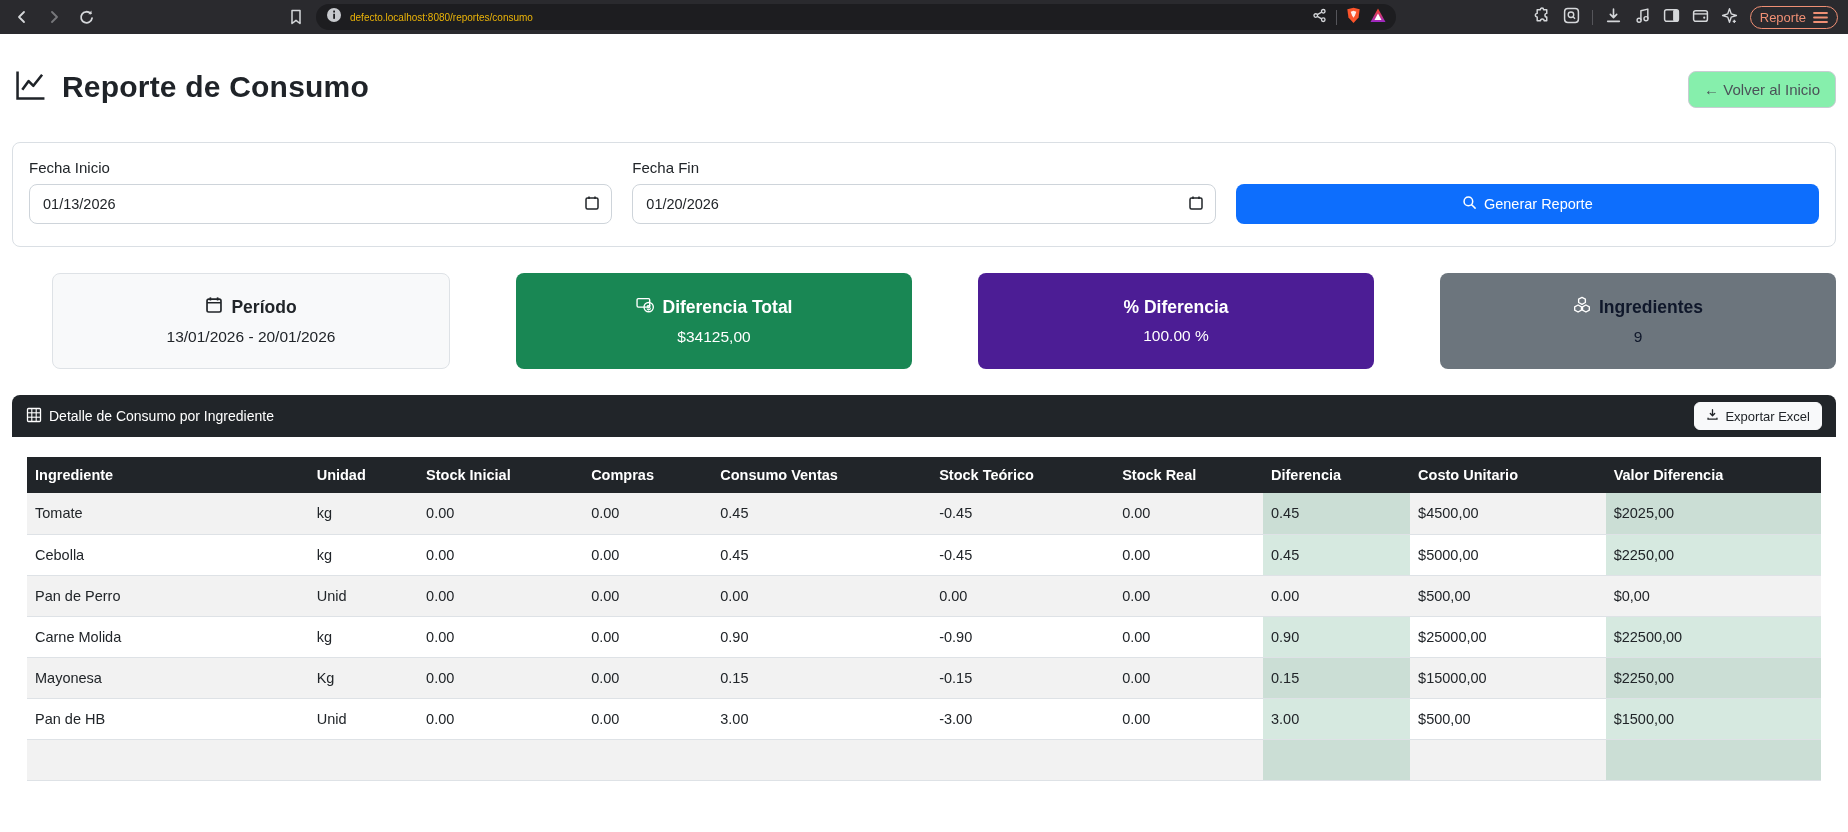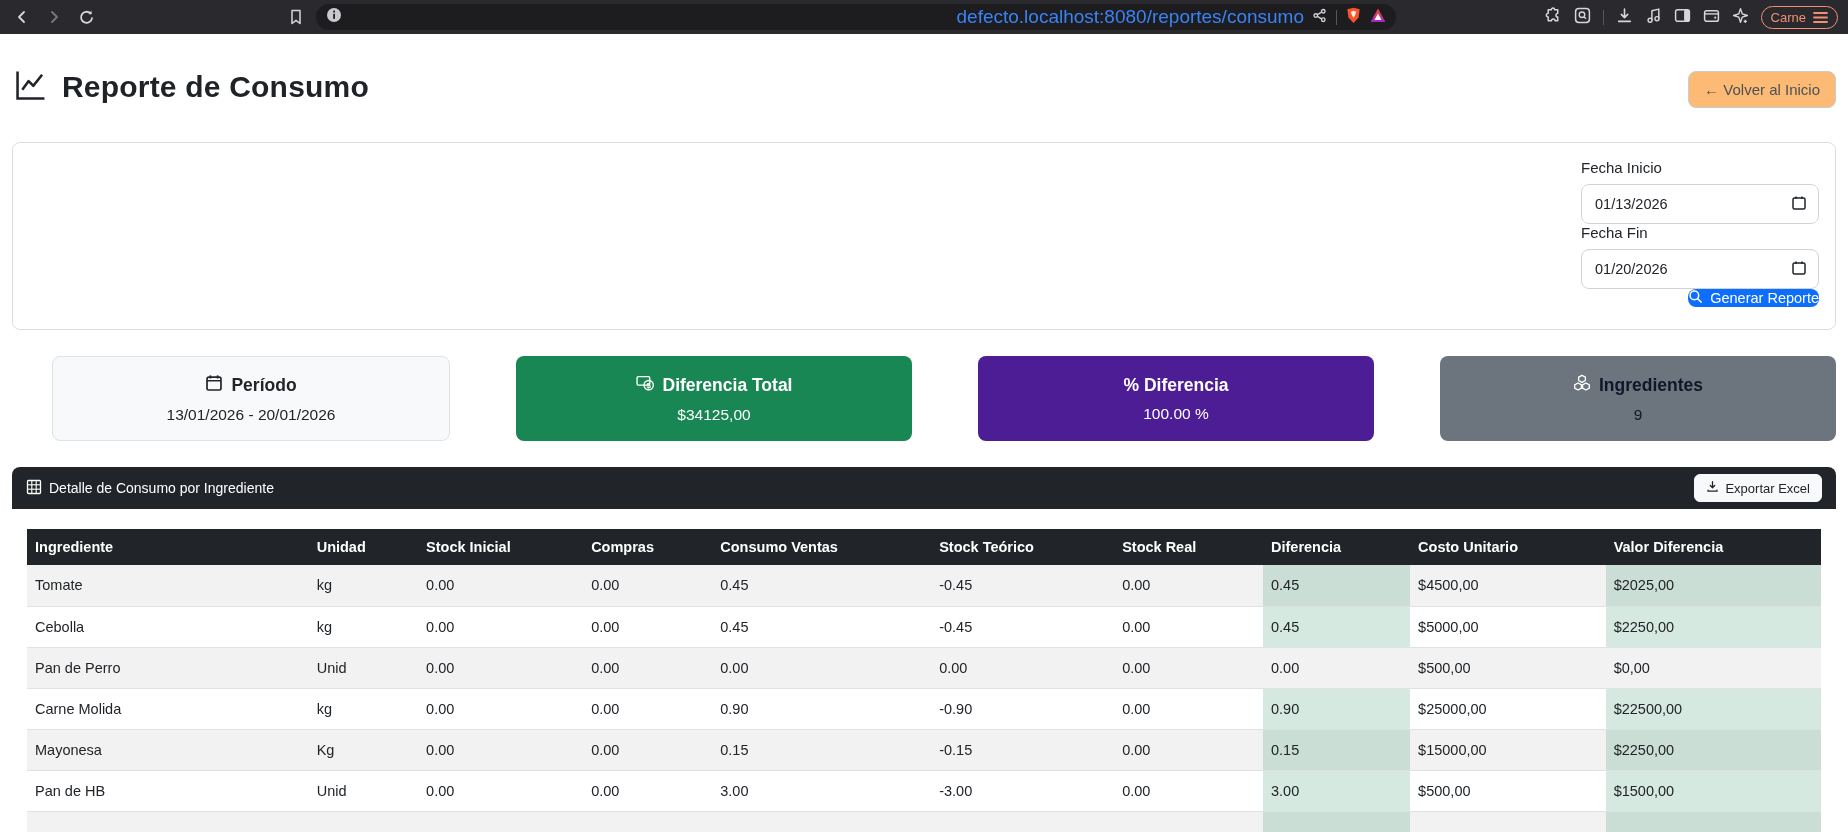--- a/index.html
+++ b/index.html
@@ -8,51 +8,51 @@
 
   
   .browser-bar { height:34px; background:#2a2a2e; display:flex; align-items:center;
     padding:0 10px; gap:8px; }
   .nav-btn { width:24px; height:24px; display:flex; align-items:center; justify-content:center;
     border-radius:50%; cursor:pointer; flex:0 0 auto; }
   .nav-btn svg { display:block; }
   .chrome-spacer { width:170px; }
   .url-pill { flex:1 1 auto; max-width:1080px; height:26px; background:#1d1d20; border-radius:13px;
     display:flex; align-items:center; padding:0 10px; gap:8px; }
-  .url-text { color:#3b82f6; font-size:19px; flex:1 1 auto; white-space:nowrap; overflow:hidden;text-align:right; }
+  .url-text { color:#eab308; font-size:10px; flex:1 1 auto; white-space:nowrap; overflow:hidden; }
   .pill-right { display:flex; align-items:center; gap:9px; }
   .v-sep { width:1px; height:15px; background:#55555a; }
   .right-icons { display:flex; align-items:center; gap:12px; margin-left:auto; }
   .update-pill { display:flex; align-items:center; gap:7px; border:1px solid #ef8f74; color:#ef8f74;
     border-radius:13px; padding:3px 9px; font-size:13px; cursor:pointer; }
 
   
   .page { padding:18px 12px 0; }
   .page-header { display:flex; align-items:flex-end; height:56px; margin-bottom:34px; }
   .page-title-wrap { display:flex; align-items:center; gap:12px; }
   .page-title { font-size:30px; font-weight:600; color:#1f2328; letter-spacing:.2px; }
-  .back-btn { margin-left:auto; background:#fdba74; border:1px solid #c8cdd2; border-radius:8px;
+  .back-btn { margin-left:auto; background:#86efac; border:1px solid #c8cdd2; border-radius:8px;
     padding:9px 15px; font-size:15px; color:#4b5258; cursor:pointer; }
 
   .card { border:1px solid #dadfe4; border-radius:8px; }
   .filter-header { background:#0d6efd; color:#fff; border-radius:7px 7px 0 0; padding:9px 15px;
     font-size:14px; display:flex; align-items:center; gap:8px; }
-  .filter-body { display:flex; padding:16px 16px 22px; align-items:flex-end;flex-direction:column; }
+  .filter-body { display:flex; gap:20px; padding:16px 16px 22px; align-items:flex-end; }
   .field { flex:1 1 0; }
   .field-label { font-size:15px; margin-bottom:8px; color:#212529; }
   .date-input { position:relative; }
   .date-input input { width:100%; height:40px; border:1px solid #ced4da; border-radius:8px;
     padding:0 36px 0 13px; font-size:14.5px; color:#212529; font-family:inherit; background:#fff; }
   .cal-glyph { position:absolute; right:12px; top:11px; }
   .generate-btn { flex:1 1 0; height:40px; background:#0d6efd; color:#fff; border:none;
     border-radius:8px; font-size:14.5px; font-family:inherit; display:flex; align-items:center;
     justify-content:center; gap:7px; cursor:pointer; }
 
   .summary-row { display:flex; gap:26px; margin-top:26px; }
-  .summary-card { flex:1 1 0; height:85px; border-radius:8px; display:flex; flex-direction:column;
+  .summary-card { flex:1 1 0; height:96px; border-radius:8px; display:flex; flex-direction:column;
     justify-content:center; align-items:center; gap:9px;margin-left:40px; }
   .summary-card .c-title { font-size:17.5px; font-weight:600; display:flex; align-items:center; gap:8px; }
   .summary-card .c-value { font-size:15.5px; }
   .sc-light { background:#f8f9fa; border:1px solid #dee2e6; color:#212529; }
   .sc-green { background:#198754; color:#fff; }
   .sc-cyan  { background:#4c1d95; color:#fff; }
   .sc-gray  { background:#6c757d; color:#0f172a; }
 
   .table-card { margin-top:26px; border-radius:8px 8px 0 0; }
   .table-bar { background:#212529; color:#fff; border-radius:8px 8px 0 0; height:42px;
@@ -176,21 +176,21 @@
           <circle cx="11.5" cy="10" r="1" fill="#d5d7da"></circle>
         </svg>
     </span>
     <span>
       <svg width="17" height="17" viewBox="0 0 16 16">
           <path d="M8 1.5 9.6 6.4 14.5 8 9.6 9.6 8 14.5 6.4 9.6 1.5 8 6.4 6.4z" fill="none" stroke="#d5d7da" stroke-width="1.3" stroke-linejoin="round"></path>
           <path d="M12.5 12v3M11 13.5h3" stroke="#d5d7da" stroke-width="1.2"></path>
         </svg>
     </span>
     <span class="update-pill">
-      <span>Carne</span>
+      <span>Reporte</span>
       <svg width="15" height="13" viewBox="0 0 15 13">
           <g stroke="#ef8f74" stroke-width="1.8" stroke-linecap="round">
             <line x1="1" y1="2" x2="14" y2="2"></line>
             <line x1="1" y1="6.5" x2="14" y2="6.5"></line>
             <line x1="1" y1="11" x2="14" y2="11"></line>
           </g>
         </svg>
     </span>
   </div>
 </div>

